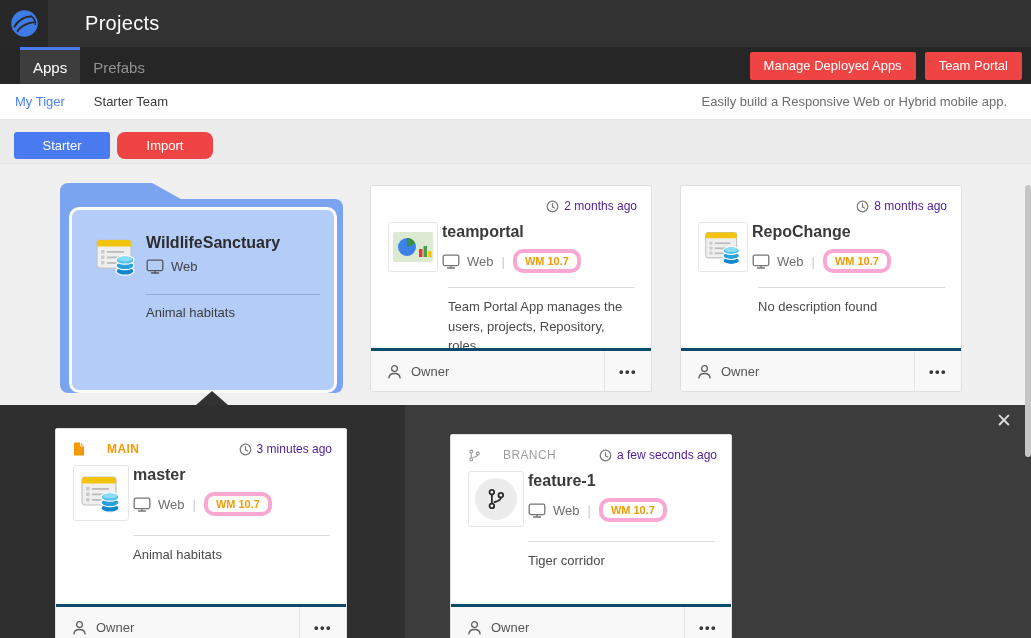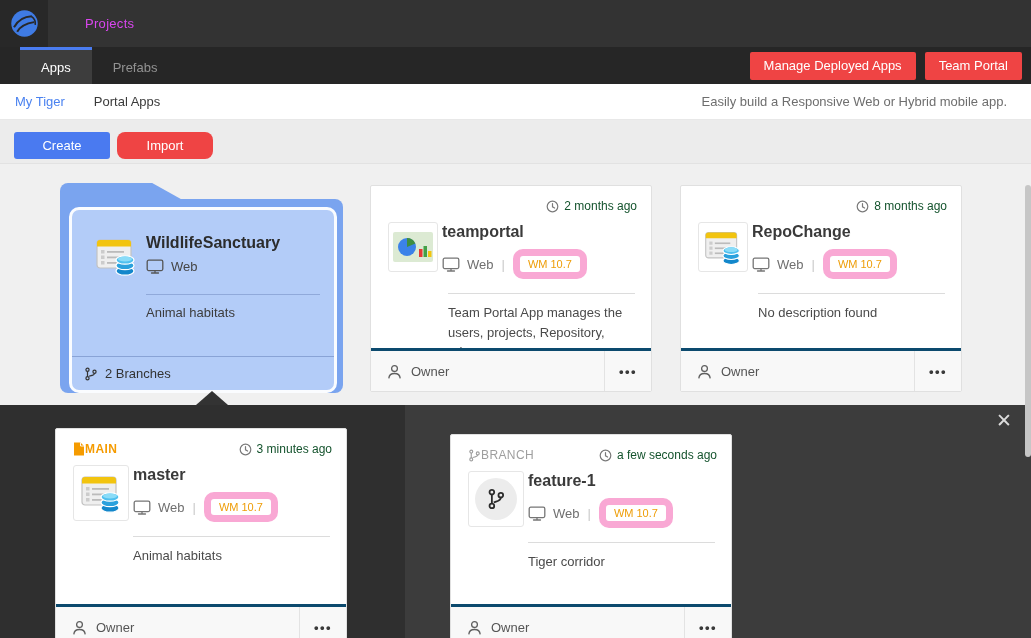--- a/index.html
+++ b/index.html
@@ -3,25 +3,25 @@
 <meta charset="utf-8">
 <style>
   html,body{margin:0;padding:0;}
   body{width:1031px;height:638px;overflow:hidden;position:relative;background:#f0f0f0;
        font-family:"Liberation Sans",sans-serif;-webkit-font-smoothing:antialiased;}
   .screen{position:absolute;inset:0;}
 
   
   .topbar{position:absolute;top:0;left:0;right:0;height:47px;background:#333;display:flex;align-items:center;z-index:4;}
   .logo-tile{width:48px;height:47px;background:#282828;display:flex;align-items:center;justify-content:center;cursor:pointer;}
-  .topbar-title{color:#d946ef;font-size:13px;font-weight:500;margin-left:37px;letter-spacing:.3px;}
+  .topbar-title{color:#ffffff;font-size:20px;font-weight:500;margin-left:37px;letter-spacing:.3px;}
 
   
   .tabbar{position:absolute;top:47px;left:0;right:0;height:37px;background:#262626;display:flex;align-items:stretch;padding-left:20px;z-index:4;}
-  .tab{display:flex;align-items:center;padding:0 21px;font-size:13px;color:#929292;border-top:3px solid transparent;cursor:pointer;}
+  .tab{display:flex;align-items:center;padding:0 13px;font-size:15px;color:#929292;border-top:3px solid transparent;cursor:pointer;}
   .tab.active{background:#3d3d3d;border-top-color:#4a7cf0;color:#fff;}
   .tabbar-buttons{margin-left:auto;display:flex;align-items:center;gap:9px;padding-right:9px;}
   .gray-btn{background:#ef4444;color:#fff;border:none;border-radius:2px;font-size:13px;height:28px;padding:0 14px;
             font-family:"Liberation Sans",sans-serif;cursor:pointer;}
 
   
   .subnav{position:absolute;top:84px;left:0;right:0;height:35px;background:#fff;border-bottom:1px solid #e8e8e8;
           display:flex;align-items:center;padding:0 24px 0 15px;z-index:4;}
   .subnav-item{font-size:13px;color:#3a3a3a;margin-right:29px;cursor:pointer;}
   .subnav-item.active{color:#4a82f0;}
@@ -30,33 +30,33 @@
   
   .toolbar-row{position:absolute;top:120px;left:0;right:0;height:43px;background:#ececec;border-bottom:1px solid #e2e2e2;z-index:2;}
   .btn{border:none;border-radius:3px;color:#fff;font-size:13px;height:27px;width:96px;
        font-family:"Liberation Sans",sans-serif;cursor:pointer;position:absolute;top:12px;}
   .btn-create{background:#4a7af0;left:14px;}
   .btn-import{background:#ef4444;left:117px;border-radius:8px;}
 
   
   .app-card{position:absolute;background:#fff;border:1px solid #e0e0e0;border-radius:2px;z-index:3;}
   .card-top{display:flex;align-items:center;padding:13px 14px 0 17px;}
-  .card-label{display:flex;align-items:center;gap:0;font-size:12px;letter-spacing:.4px;}
+  .card-label{display:flex;align-items:center;gap:22px;font-size:12px;letter-spacing:.4px;}
   .label-main{color:#f59b00;font-weight:bold;}
   .label-branch{color:#9e9e9e;}
-  .card-time{margin-left:auto;display:flex;align-items:center;gap:5px;color:#14532d;font-size:12px;}
+  .card-time{margin-left:auto;display:flex;align-items:center;gap:5px;color:#4c1d95;font-size:12px;}
   .card-main{display:flex;gap:4px;padding:9px 16px 0 17px;}
   .appicon-box{width:48px;height:48px;border:1px solid #e6e6e6;border-radius:3px;background:#fff;
                display:flex;align-items:center;justify-content:center;flex:0 0 auto;}
   .appicon-box.big{width:54px;height:54px;}
   .card-title{font-size:16px;font-weight:bold;color:#3a3a3a;padding-top:1px;}
   .meta-row{display:flex;align-items:center;gap:7px;margin-top:8px;font-size:13px;color:#6f6f6f;}
   .pipe{color:#c9c9c9;margin:0 1px;}
-  .wm-badge{display:inline-block;border:7px solid #f9a8d4;color:#ee9d07;border-radius:10px;
-            padding:2px 8px;font-size:11px;font-weight:normal;}
+  .wm-badge{display:inline-block;border:4px solid #f9a8d4;color:#ee9d07;border-radius:10px;
+            padding:2px 8px;font-size:11px;font-weight:bold;}
   .card-divider{border-top:1px solid #dcdcdc;margin:14px 16px 0 77px;}
   .card-desc{margin:9px 16px 0 77px;font-size:13px;color:#4a4a4a;line-height:1.5;max-width:205px;}
   .card-footer{position:absolute;left:0;right:0;bottom:0;height:40px;background:#f8f8f8;border-top:3px solid #0c4a6e;
                display:flex;align-items:stretch;}
   .owner{flex:1;display:flex;align-items:center;gap:9px;padding-left:16px;color:#555;font-size:13px;}
   .menu-box{width:46px;border-left:1px solid #e3e3e3;display:flex;align-items:center;justify-content:center;
             color:#3a3a3a;font-size:13px;font-weight:bold;letter-spacing:1.5px;cursor:pointer;}
 
   #card-teamportal{left:370px;top:185px;width:280px;height:205px;}
   #card-repochange{left:680px;top:185px;width:280px;height:205px;}
@@ -117,26 +117,26 @@
     <div class="tab active">Apps</div>
     <div class="tab">Prefabs</div>
     <div class="tabbar-buttons">
       <button class="gray-btn">Manage Deployed Apps</button>
       <button class="gray-btn">Team Portal</button>
     </div>
   </nav>
 
   <div class="subnav">
     <div class="subnav-item active">My Tiger</div>
-    <div class="subnav-item">Portal Apps</div>
+    <div class="subnav-item">Starter Team</div>
     <div class="subnav-hint">Easily build a Responsive Web or Hybrid mobile app.</div>
   </div>
 
   <div class="toolbar-row">
-    <button class="btn btn-create">Create</button>
+    <button class="btn btn-create">Starter</button>
     <button class="btn btn-import">Import</button>
   </div>
 
   <div class="folder-card">
     <div class="folder-tab"></div>
     <div class="folder-body"></div>
     <div class="folder-inner">
       <div class="f-head">
         <span class="icon">
           <svg width="44" height="44" viewBox="0 0 44 44">
@@ -164,31 +164,20 @@
                 <rect x="1.2" y="1.2" width="15.6" height="10.4" rx="1.5" fill="none" stroke="#555" stroke-width="1.3"></rect>
                 <path d="M9 11.6 v1.6 M5.5 14 h7" stroke="#555" stroke-width="1.3" fill="none" stroke-linecap="round"></path>
               </svg>
             </span>
             <span>Web</span>
           </div>
         </div>
       </div>
       <div class="f-divider"></div>
       <div class="f-desc">Animal habitats</div>
-      <div class="folder-footer">
-        <span class="icon" style="color:#333;">
-          <svg width="14" height="14" viewBox="0 0 16 16" stroke="currentColor" fill="none" stroke-width="1.4">
-            <circle cx="4" cy="3.2" r="1.8"></circle>
-              <circle cx="4" cy="12.8" r="1.8"></circle>
-              <circle cx="12" cy="5.4" r="1.8"></circle>
-            <path d="M4 5 v6 M12 7.2 C12 9.8 8 9.9 5.8 10.4"></path>
-          </svg>
-        </span>
-        <span>2 Branches</span>
-      </div>
     </div>
   </div>
 
   <div class="app-card" id="card-teamportal">
     <div class="card-top">
       <div class="card-time">
         <span class="icon">
           <svg width="13" height="13" viewBox="0 0 13 13">
               <circle cx="6.5" cy="6.5" r="5.3" fill="none" stroke="#7a7a7a" stroke-width="1.2"></circle>
               <path d="M6.5 3.6 V6.8 L8.6 8" stroke="#7a7a7a" stroke-width="1.2" fill="none" stroke-linecap="round"></path>

